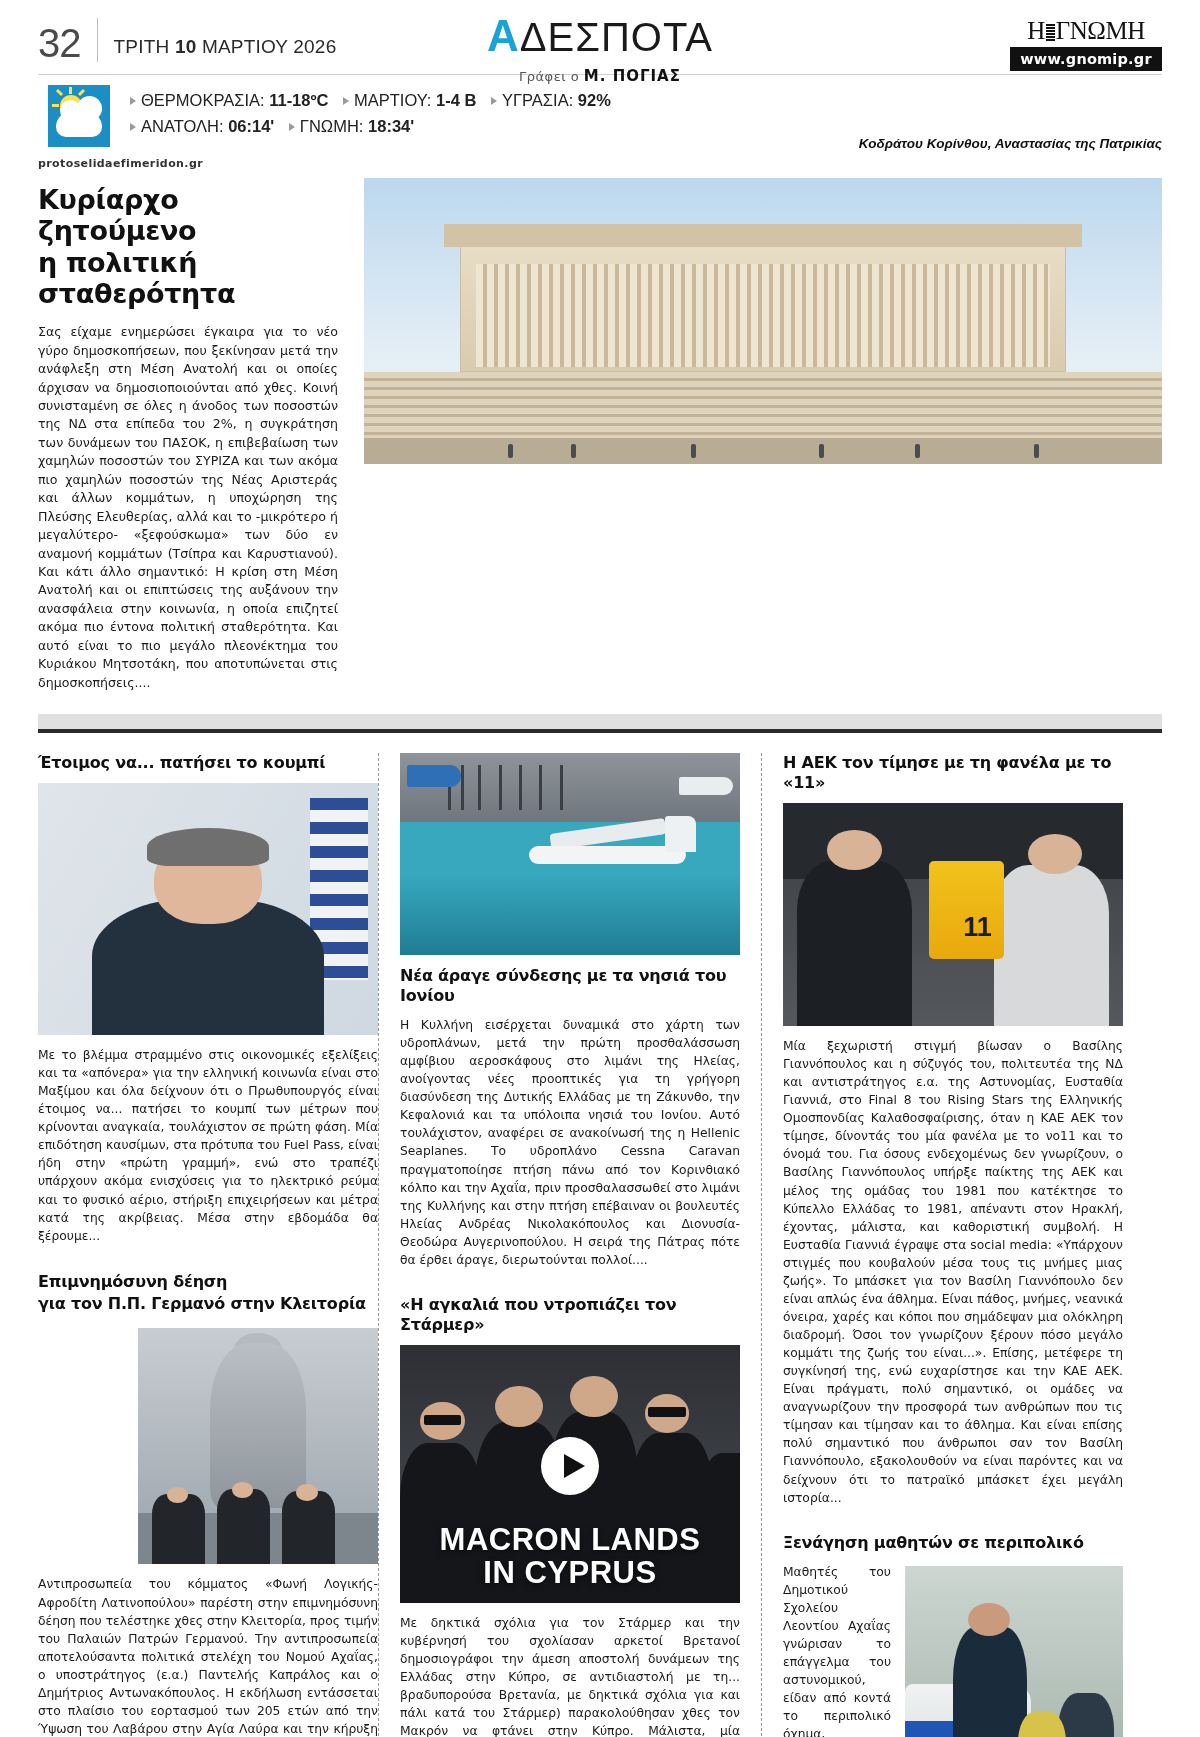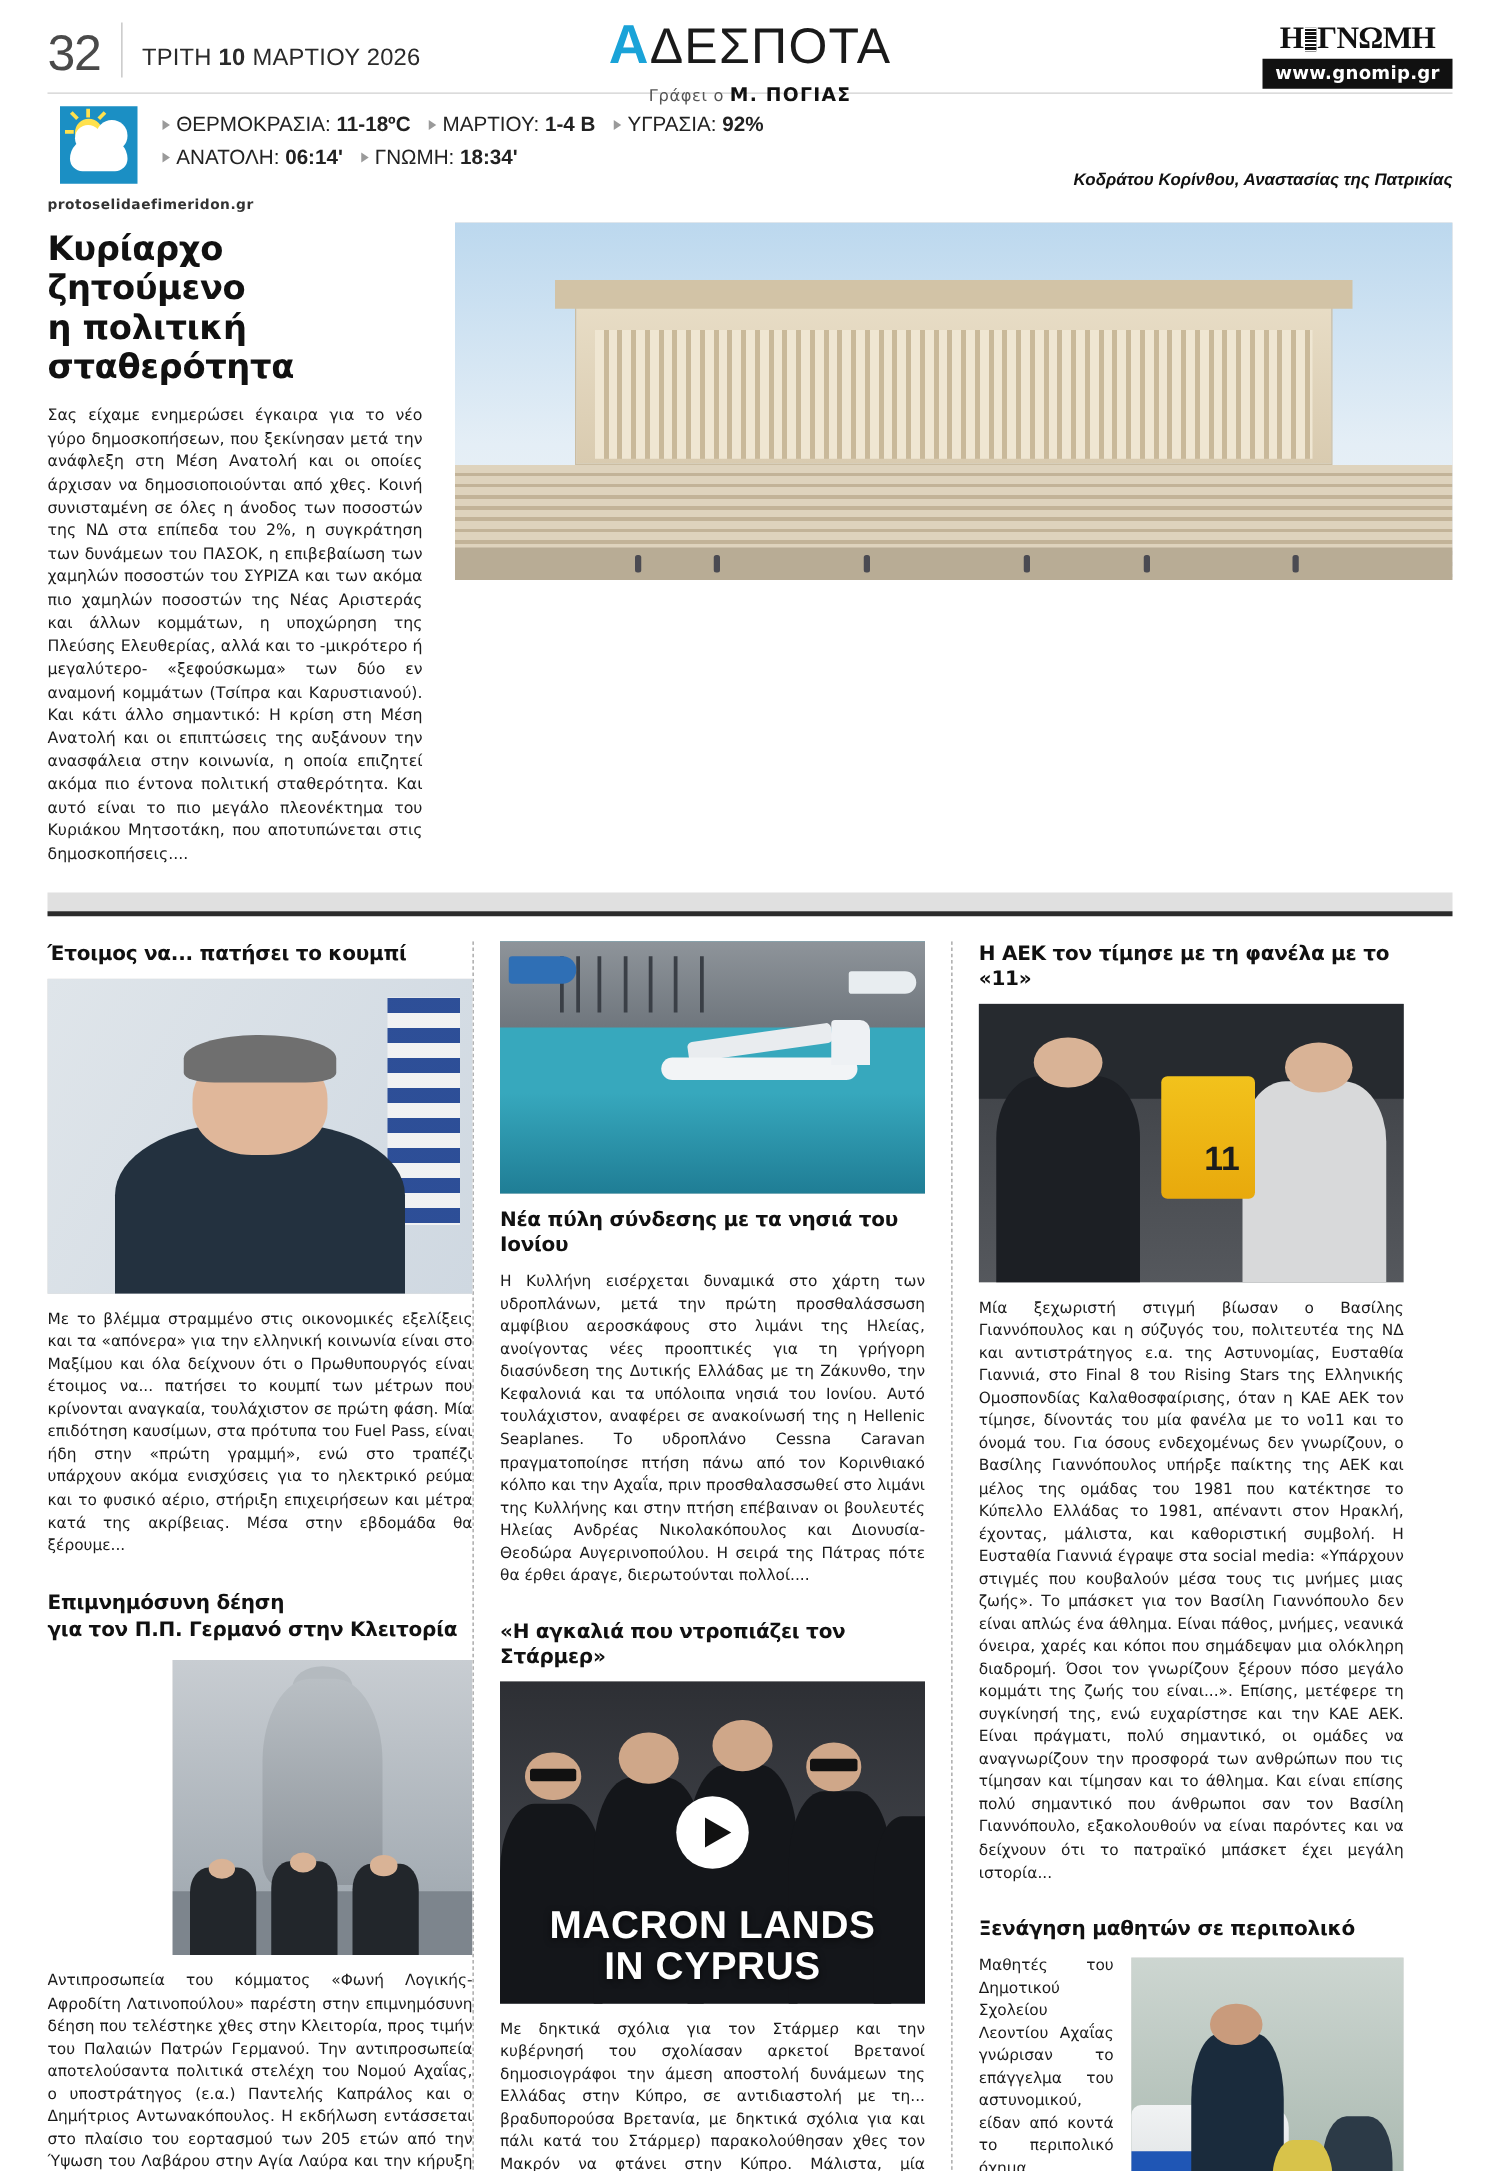--- a/index.html
+++ b/index.html
@@ -26,21 +26,21 @@
   .mh-center { position: absolute; left: 50%; transform: translateX(-50%); top: 14px; text-align: center; }
   .logo-word { font-size: 40px; letter-spacing: 1px; line-height: 1; font-weight: 400;
                font-family: "Liberation Sans", sans-serif; color: #1a1a1a; white-space: nowrap; }
   .logo-word .alpha { color: #1aa3d8; font-weight: 700; font-size: 44px; }
   .logo-word .thin { font-weight: 300; }
   .byline { margin-top: 9px; font-size: 13px; color: #555; letter-spacing: .5px; }
   .byline .who { font-weight: 700; color: #111; font-size: 15px; letter-spacing: 1px; }
 
   .mh-right { position: absolute; right: 0; top: 18px; width: 152px; }
   .brand-top { background: #ffffff; text-align: center; }
-  .brand-name { font-size: 25px; font-weight: 700; letter-spacing: -0.5px; color: #111;
+  .brand-name { font-size: 25px; font-weight: 400; letter-spacing: -0.5px; color: #111;
                 font-family: "Liberation Serif", serif; line-height: 1; }
   .brand-name .bar { display: inline-block; width: 9px; height: 19px; background: #111;
                      margin: 0 1px; vertical-align: -3px;
                      background-image: repeating-linear-gradient(#fff 0 1px, #111 1px 3px); }
   .brand-url { margin-top: 4px; background: #111; color: #fff; text-align: center;
                font-size: 14.5px; font-weight: 700; padding: 4px 0; letter-spacing: .2px; }
 
   .mh-rule { border-top: 1px solid #cfcfcf; margin-top: 6px; }
 
   
@@ -316,21 +316,21 @@
         <div class="crowd" style="left:29%"></div>
         <div class="crowd" style="left:35%"></div>
         <div class="crowd" style="left:41%"></div>
         <div class="crowd" style="left:47%"></div>
         <div class="boat" style="left:2%;top:6%;width:16%;height:11%;background:#2f6fb5;"></div>
         <div class="boat" style="right:2%;top:12%;width:16%;height:9%;"></div>
         <div class="plane-wing"></div>
         <div class="plane-body"></div>
         <div class="plane-tail"></div>
       </div>
-      <h2 class="sec-title">Νέα πύλη σύνδεσης με τα νησιά του Ιονίου</h2>
+      <h2 class="sec-title">Νέα άραγε σύνδεσης με τα νησιά του Ιονίου</h2>
       <p class="body-text">Η Κυλλήνη εισέρχεται δυναμικά στο χάρτη των υδροπλάνων, μετά την πρώτη προσθαλάσσωση αμφίβιου αεροσκάφους στο λιμάνι της Ηλείας, ανοίγοντας νέες προοπτικές για τη γρήγορη διασύνδεση της Δυτικής Ελλάδας με τη Ζάκυνθο, την Κεφαλονιά και τα υπόλοιπα νησιά του Ιονίου. Αυτό τουλάχιστον, αναφέρει σε ανακοίνωσή της η Hellenic Seaplanes. Το υδροπλάνο Cessna Caravan πραγματοποίησε πτήση πάνω από τον Κορινθιακό κόλπο και την Αχαΐα, πριν προσθαλασσωθεί στο λιμάνι της Κυλλήνης και στην πτήση επέβαιναν οι βουλευτές Ηλείας Ανδρέας Νικολακόπουλος και Διονυσία-Θεοδώρα Αυγερινοπούλου. Η σειρά της Πάτρας πότε θα έρθει άραγε, διερωτούνται πολλοί....</p>
 
       <div class="gap"></div>
 
       <h2 class="sec-title">«Η αγκαλιά που ντροπιάζει τον Στάρμερ»</h2>
       <div class="ph" style="height:258px">
         <div class="macron-bg"></div>
         <div class="mc-person" style="left:0%;width:24%;height:62%;"></div>
         <div class="mc-person" style="left:22%;width:26%;height:70%;"></div>
         <div class="mc-person" style="left:44%;width:26%;height:74%;"></div>

